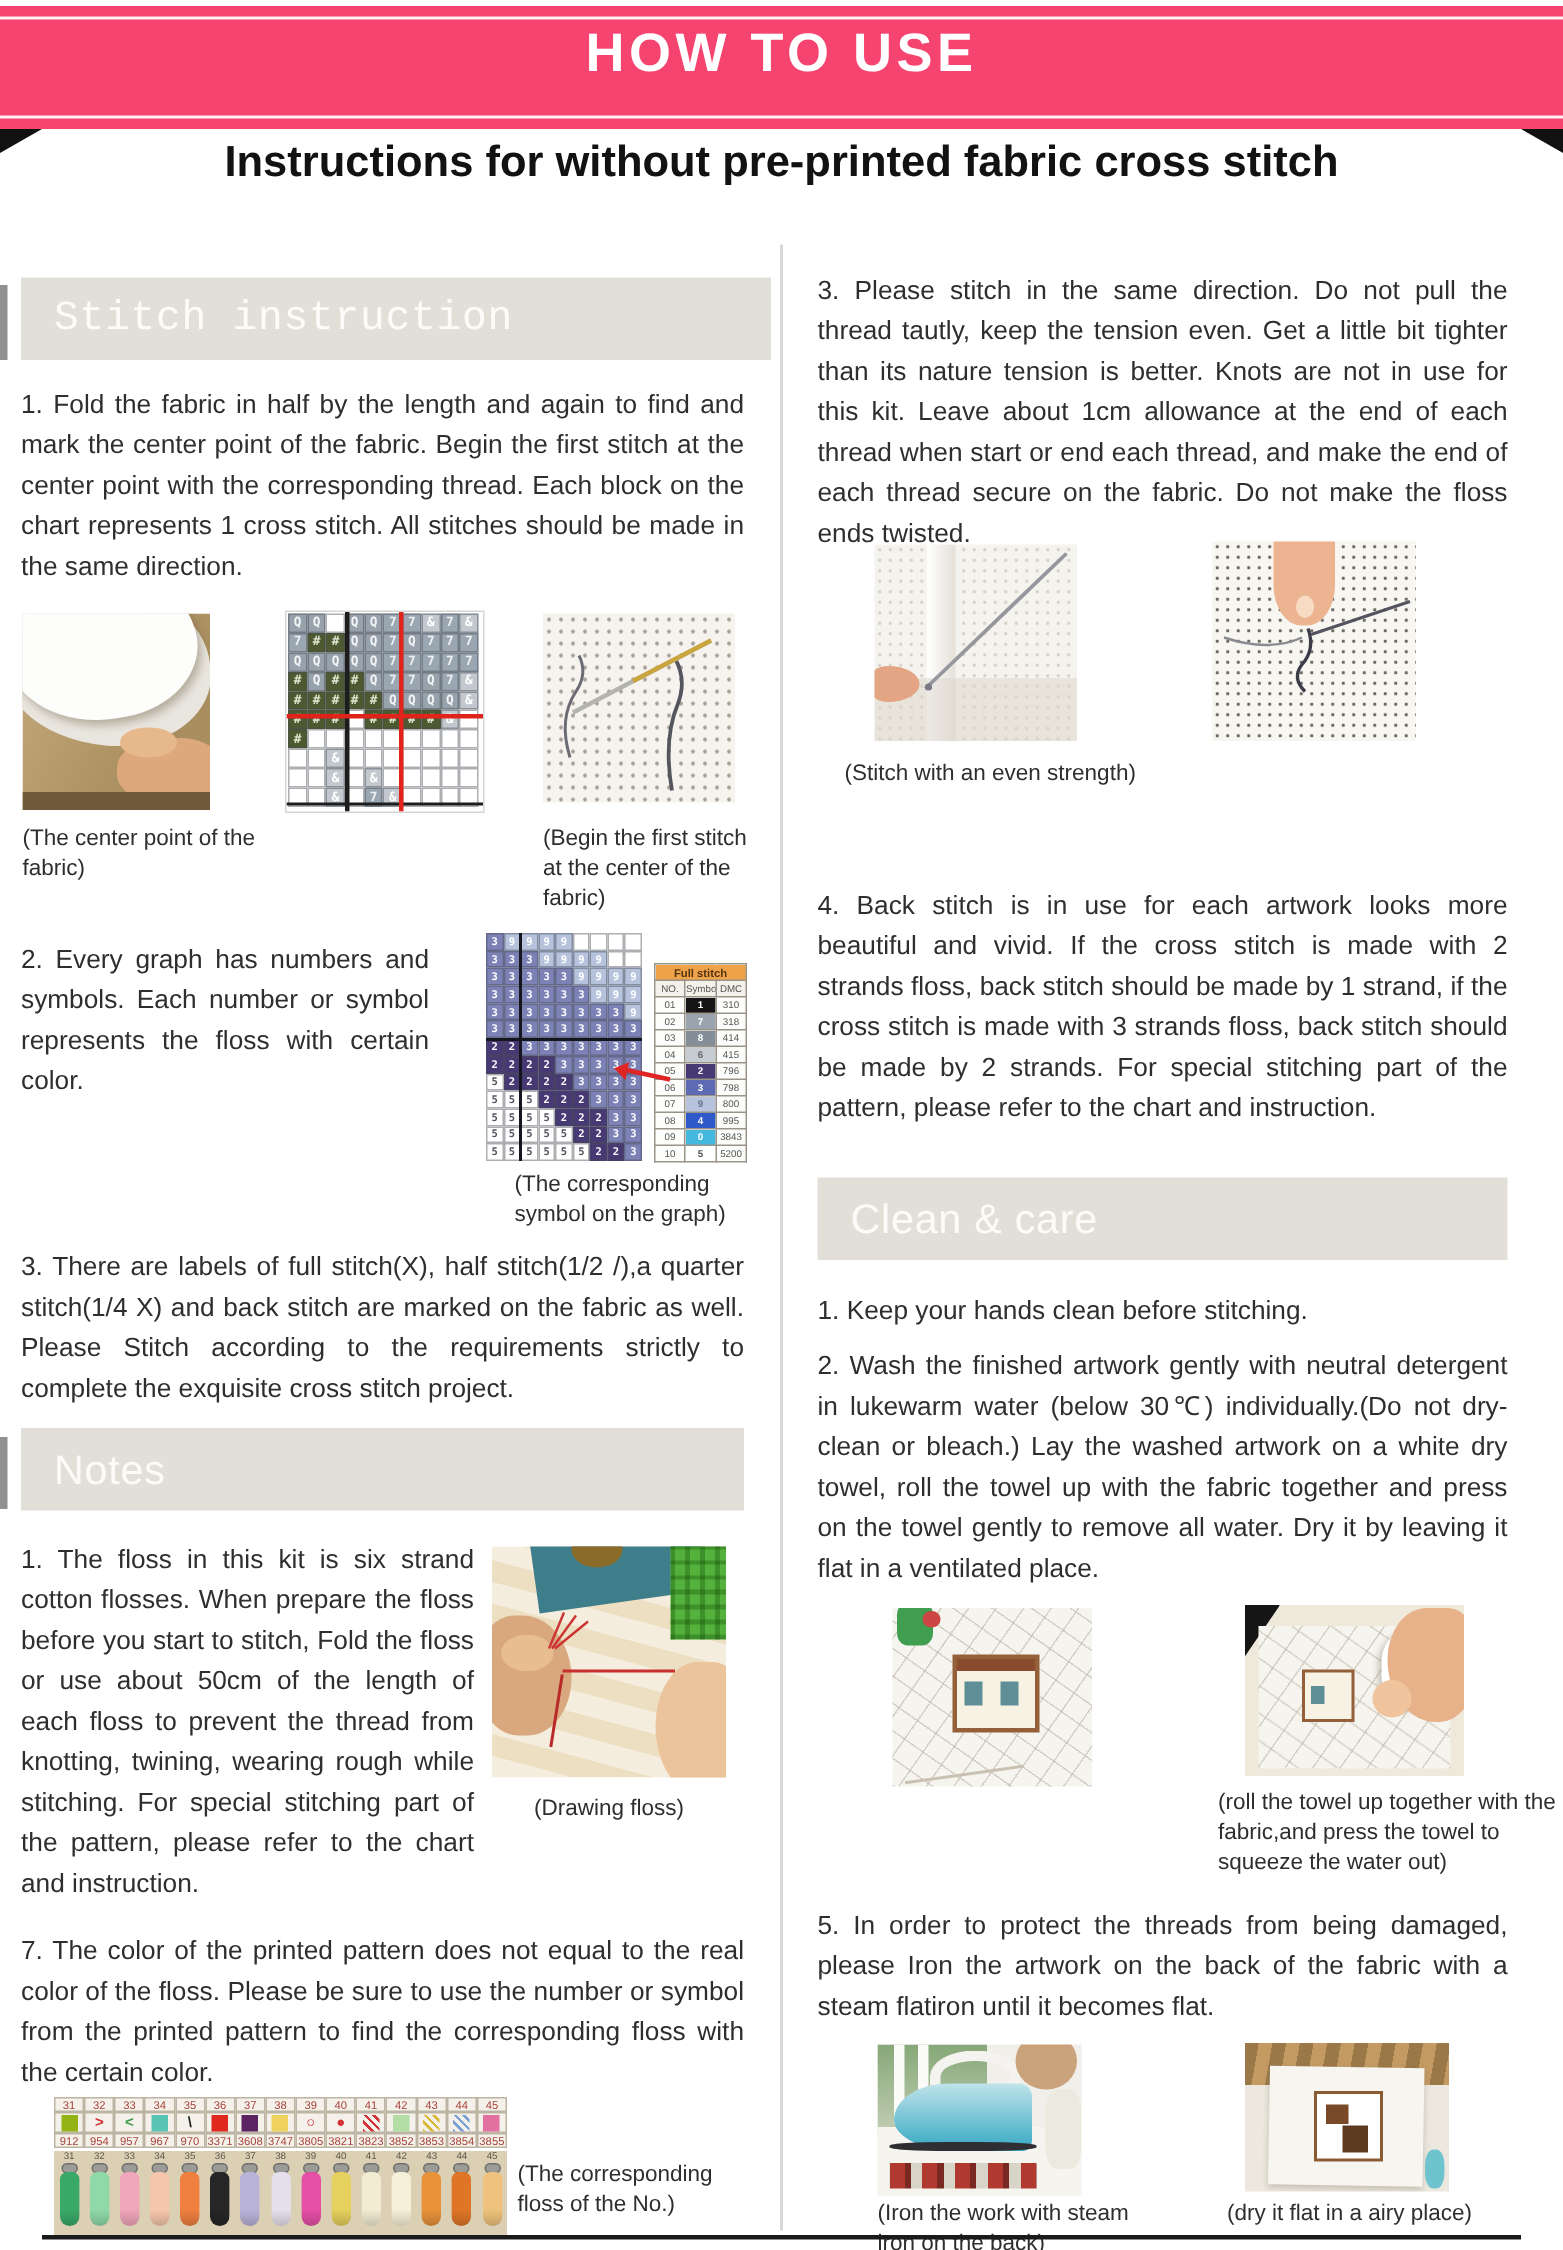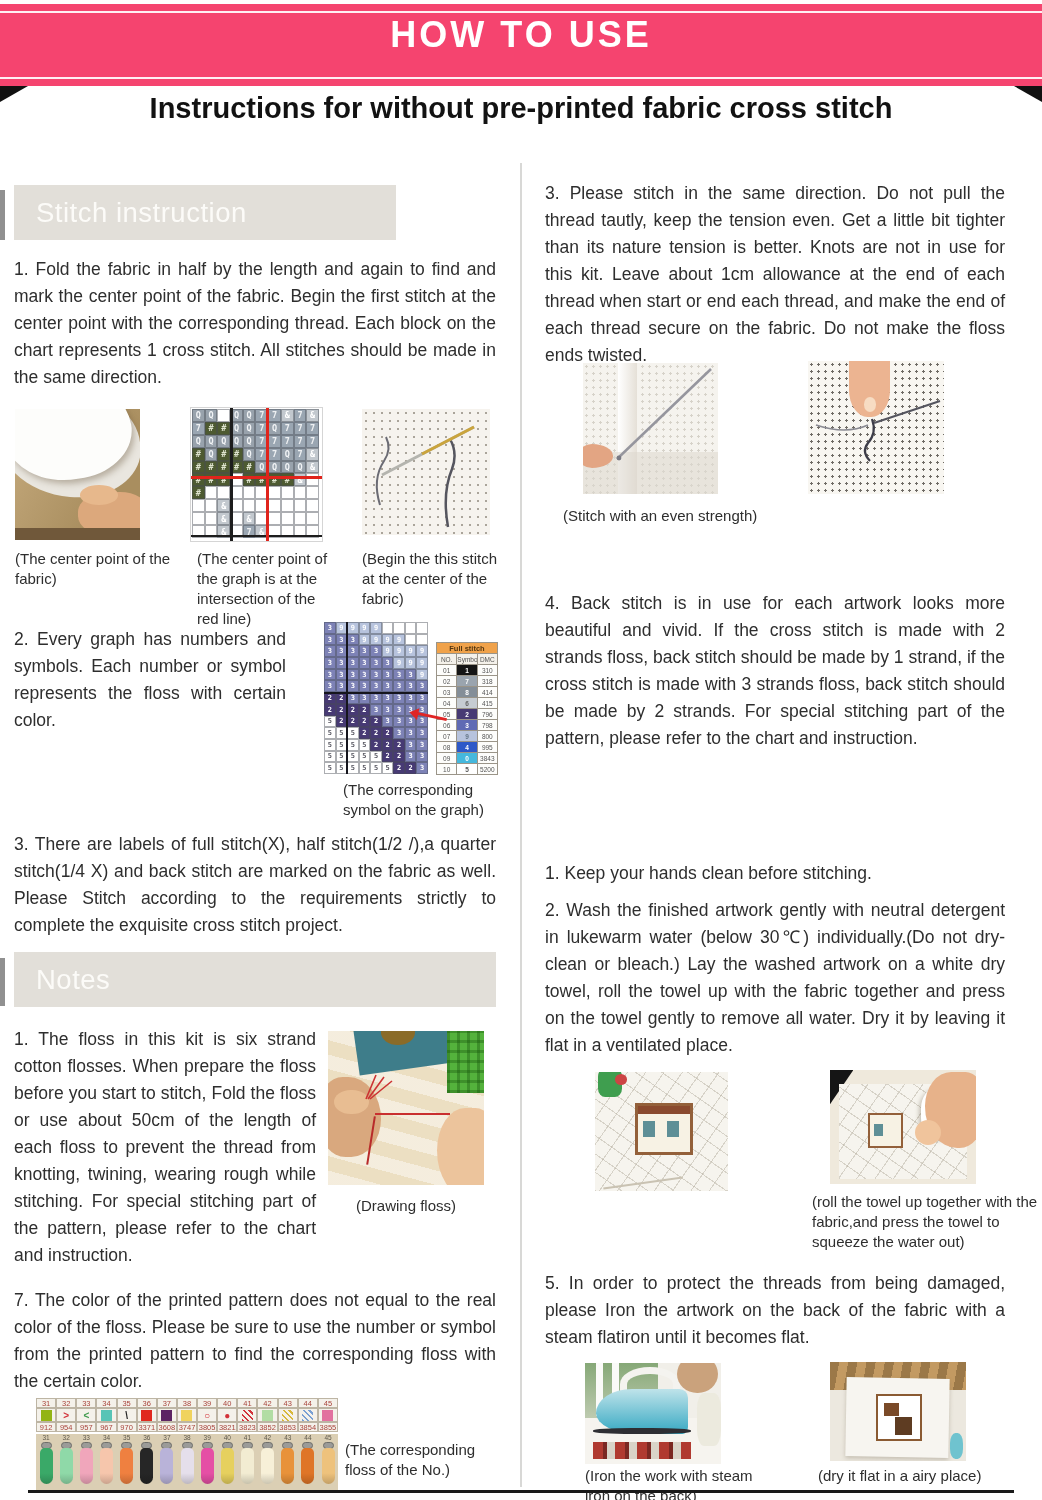--- a/index.html
+++ b/index.html
@@ -84,21 +84,21 @@
   </div>
   <div class="corner l"></div>
   <div class="corner r"></div>
 
   <div class="page-title">Instructions for without pre-printed fabric cross stitch</div>
 
   <div class="divider-v"></div>
   <div class="edge-mark" style="top:190px;height:50px;"></div>
   <div class="edge-mark" style="top:958px;height:48px;"></div>
 
-  <div class="sec-h" style="left:14px;top:185px;width:382px;">Stitch instruction</div>
+  <div class="sec-h" style="left:14px;top:185px;width:500px;font-family:Liberation Mono, monospace;">Stitch instruction</div>
 
   <div class="para" style="left:14px;top:256px;width:482px;">1. Fold the fabric in half by the length and again to find and mark the center point of the fabric. Begin the first stitch at the center point with the corresponding thread. Each block on the chart represents 1 cross stitch. All stitches should be made in the same direction.</div>
 
   <div class="photo" style="left:15px;top:409px;width:125px;height:131px;">
     <div class="a" style="inset:0;background:linear-gradient(120deg,#c6ab7e,#a98e5f 70%);"></div>
     <div class="a" style="left:-12%;top:-14%;width:112%;height:82%;background:#e9e6df;border-radius:0 55% 42% 60%;transform:rotate(-4deg);"></div>
     <div class="a" style="left:-10%;top:-24%;width:102%;height:78%;background:#fdfdfb;border-radius:0 60% 46% 55%;transform:rotate(-10deg);box-shadow:2px 4px 6px rgba(90,70,40,.35);"></div>
     <div class="a" style="right:-6%;bottom:3%;width:56%;height:34%;background:#dca87c;border-radius:45% 40% 30% 45%;"></div>
     <div class="a" style="right:18%;bottom:27%;width:30%;height:15%;background:#e7b88c;border-radius:50%;"></div>
     <div class="a" style="left:0;bottom:0;width:100%;height:9%;background:#70583a;"></div>
@@ -216,22 +216,21 @@
   <div class="photo dotfab" style="left:362px;top:409px;width:128px;height:126px;">
     <svg width="128" height="126" viewBox="0 0 128 126">
       <path d="M18 96 Q10 70 22 52 Q30 40 24 28" stroke="#6b6b74" fill="none" stroke-width="2"></path>
       <path d="M86 118 Q80 84 90 60 Q96 44 88 30" stroke="#55555e" fill="none" stroke-width="2.5"></path>
       <line x1="20" y1="66" x2="112" y2="18" stroke="#b4b4ae" stroke-width="3"></line>
       <line x1="60" y1="45" x2="112" y2="18" stroke="#caa43c" stroke-width="3"></line>
     </svg>
   </div>
 
   <div class="cap" style="left:15px;top:549px;width:160px;">(The center point of the fabric)</div>
-  <div class="cap" style="left:197px;top:549px;width:133px;">(The center point of the graph is at the intersection of the red line)</div>
-  <div class="cap" style="left:362px;top:549px;width:140px;">(Begin the this stitch at the center of the fabric)</div>
+  <div class="cap" style="left:362px;top:549px;width:140px;">(Begin the first stitch at the center of the fabric)</div>
 
   <div class="para" style="left:14px;top:626px;width:272px;">2. Every graph has numbers and symbols. Each number or symbol represents the floss with certain color.</div>
 
   <div class="photo" style="left:320px;top:620px;width:180px;height:158px;">
     <div class="ggrid sgrid" style="left: 4px; top: 2px; width: 104px; height: 152px; display: grid; grid-template-columns: repeat(9, 1fr); grid-template-rows: repeat(13, 1fr);">
         <div class="gcell" style="background: rgb(125, 130, 182); color: rgb(255, 255, 255);">3</div>
         <div class="gcell" style="background: rgb(183, 195, 221); color: rgb(255, 255, 255);">9</div>
         <div class="gcell" style="background: rgb(183, 195, 221); color: rgb(255, 255, 255);">9</div>
         <div class="gcell" style="background: rgb(183, 195, 221); color: rgb(255, 255, 255);">9</div>
         <div class="gcell" style="background: rgb(183, 195, 221); color: rgb(255, 255, 255);">9</div>
@@ -617,20 +616,21 @@
       <path d="M64 58 q5 14 -4 24 q-7 9 2 18" stroke="#3c3c48" stroke-width="2.2" fill="none"></path>
       <path d="M66 62 L132 40" stroke="#54545e" stroke-width="2" fill="none"></path>
       <path d="M8 64 q30 10 52 0" stroke="#8a8a92" stroke-width="1.6" fill="none"></path>
     </svg>
   </div>
 
   <div class="cap" style="left:563px;top:506px;width:240px;">(Stitch with an even strength)</div>
 
   <div class="para" style="left:545px;top:590px;width:460px;">4. Back stitch is in use for each artwork looks more beautiful and vivid. If the cross stitch is made with 2 strands floss, back stitch should be made by 1 strand, if the cross stitch is made with 3 strands floss, back stitch should be made by 2 strands. For special stitching part of the pattern, please refer to the chart and instruction.</div>
 
+  <div class="sec-h" style="left:545px;top:785px;width:460px;">Clean &amp; care</div>
 
   <div class="para" style="left:545px;top:860px;width:460px;">1. Keep your hands clean before stitching.</div>
   <div class="para" style="left:545px;top:897px;width:460px;">2. Wash the finished artwork gently with neutral detergent in lukewarm water (below 30℃) individually.(Do not dry-clean or bleach.) Lay the washed artwork on a white dry towel, roll the towel up with the fabric together and press on the towel gently to remove all water. Dry it by leaving it flat in a ventilated place.</div>
 
   <div class="photo quilt" style="left:595px;top:1072px;width:133px;height:119px;">
     <div class="a" style="left:2%;top:-3%;width:18%;height:24%;background:#3f9e4f;border-radius:30%;"></div>
     <div class="a" style="left:15%;top:2%;width:9%;height:9%;background:#cc4444;border-radius:50%;"></div>
     <div class="a" style="left:30%;top:26%;width:44%;height:44%;background:#f7f2e4;border:3px solid #93603a;box-sizing:border-box;">
       <div class="a" style="left:0;top:0;width:100%;height:18%;background:#8a4a2e;"></div>
       <div class="a" style="left:10%;top:32%;width:22%;height:36%;background:#5e8f96;"></div>

